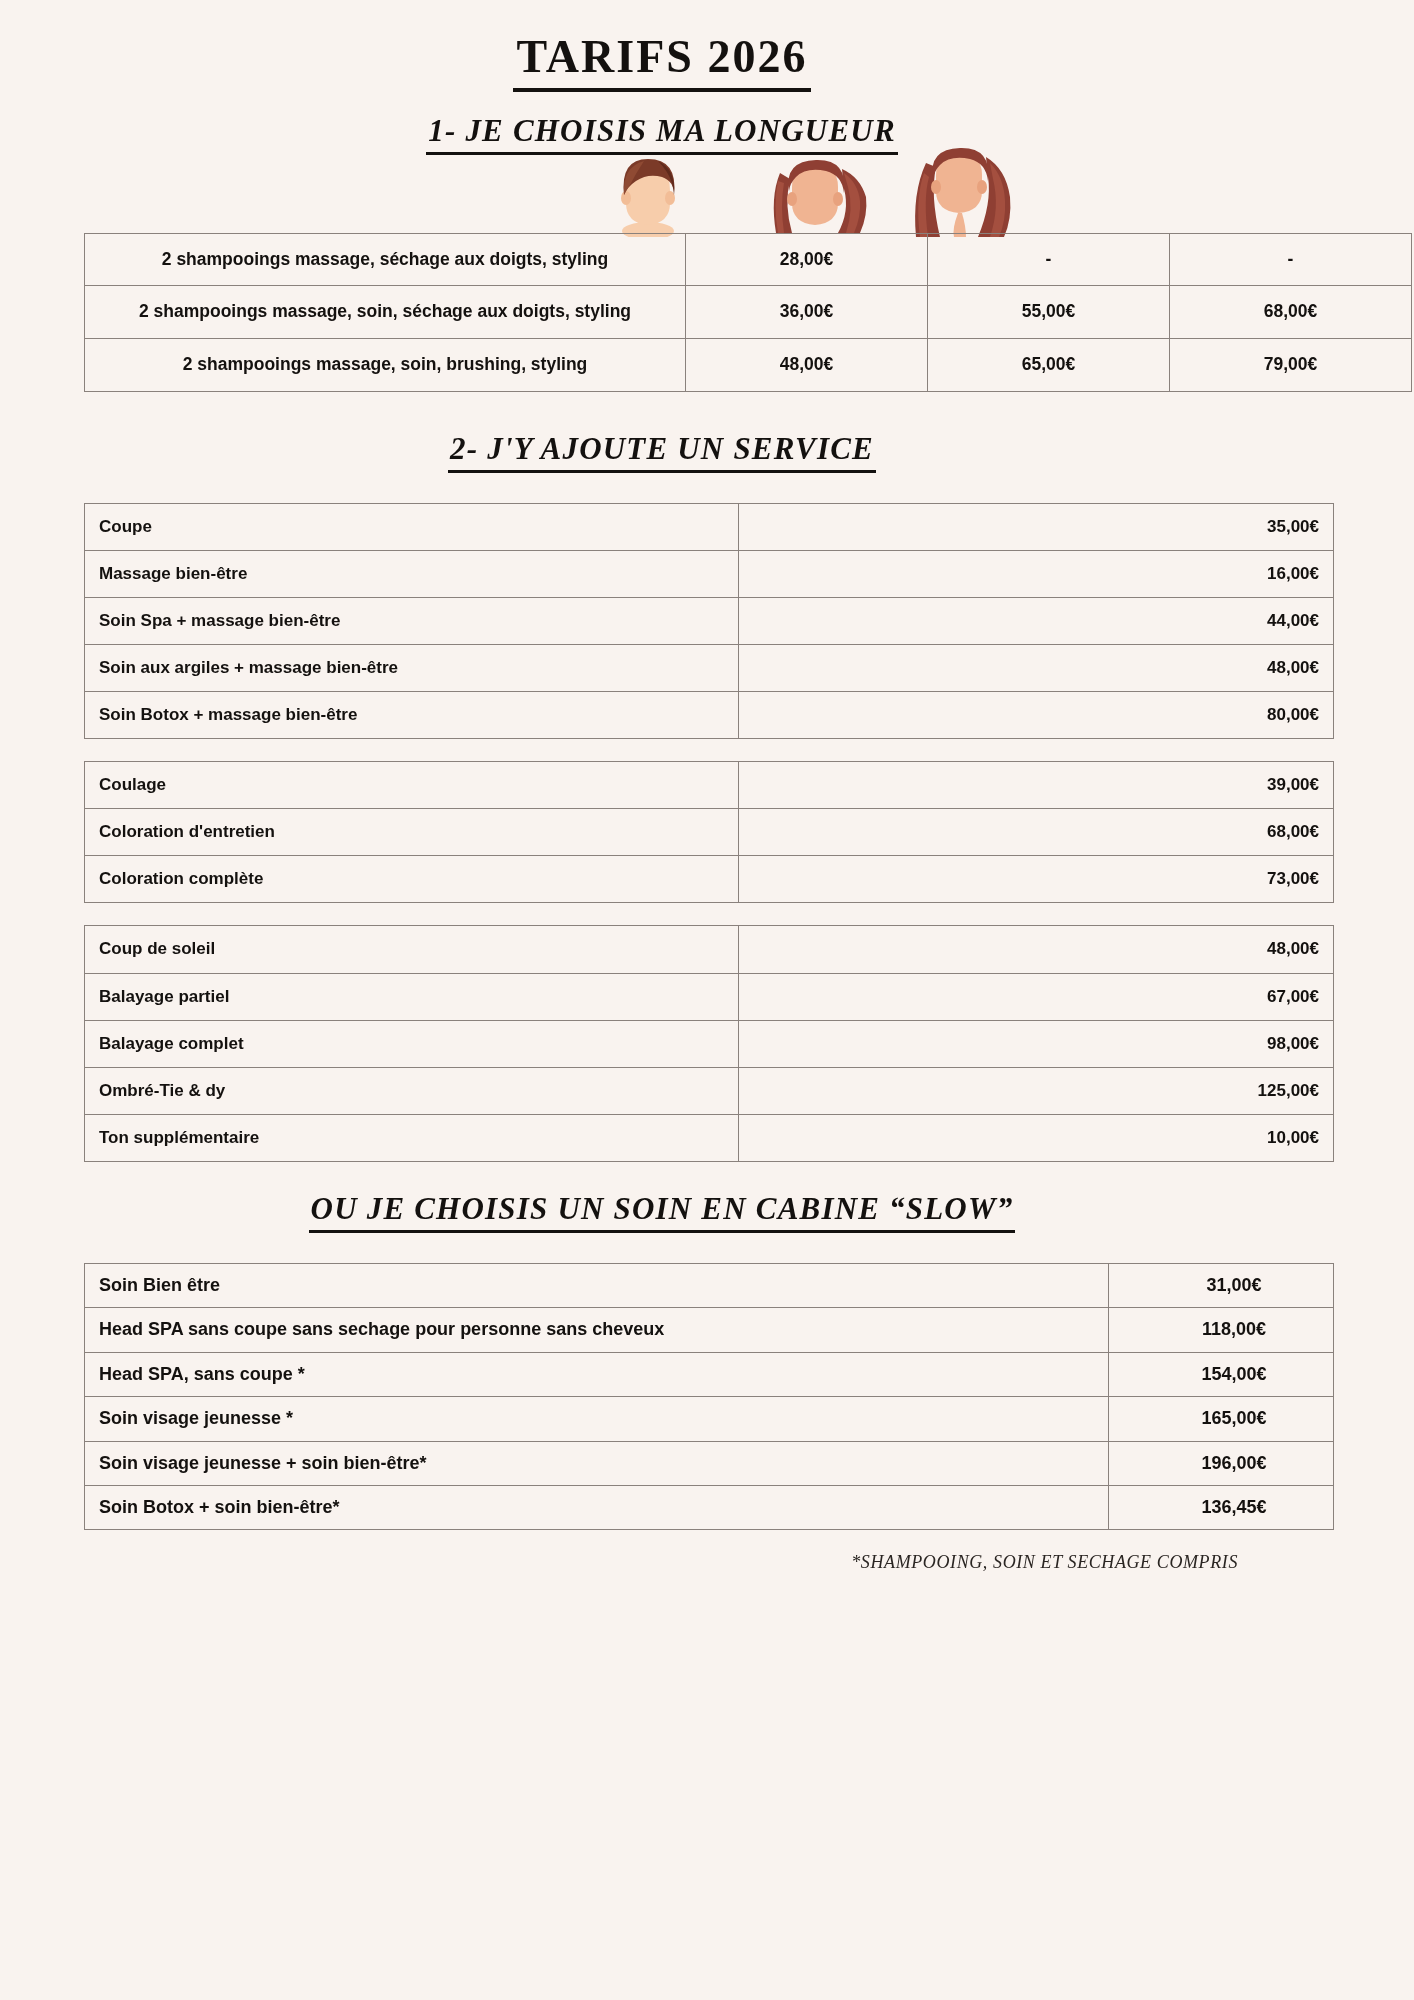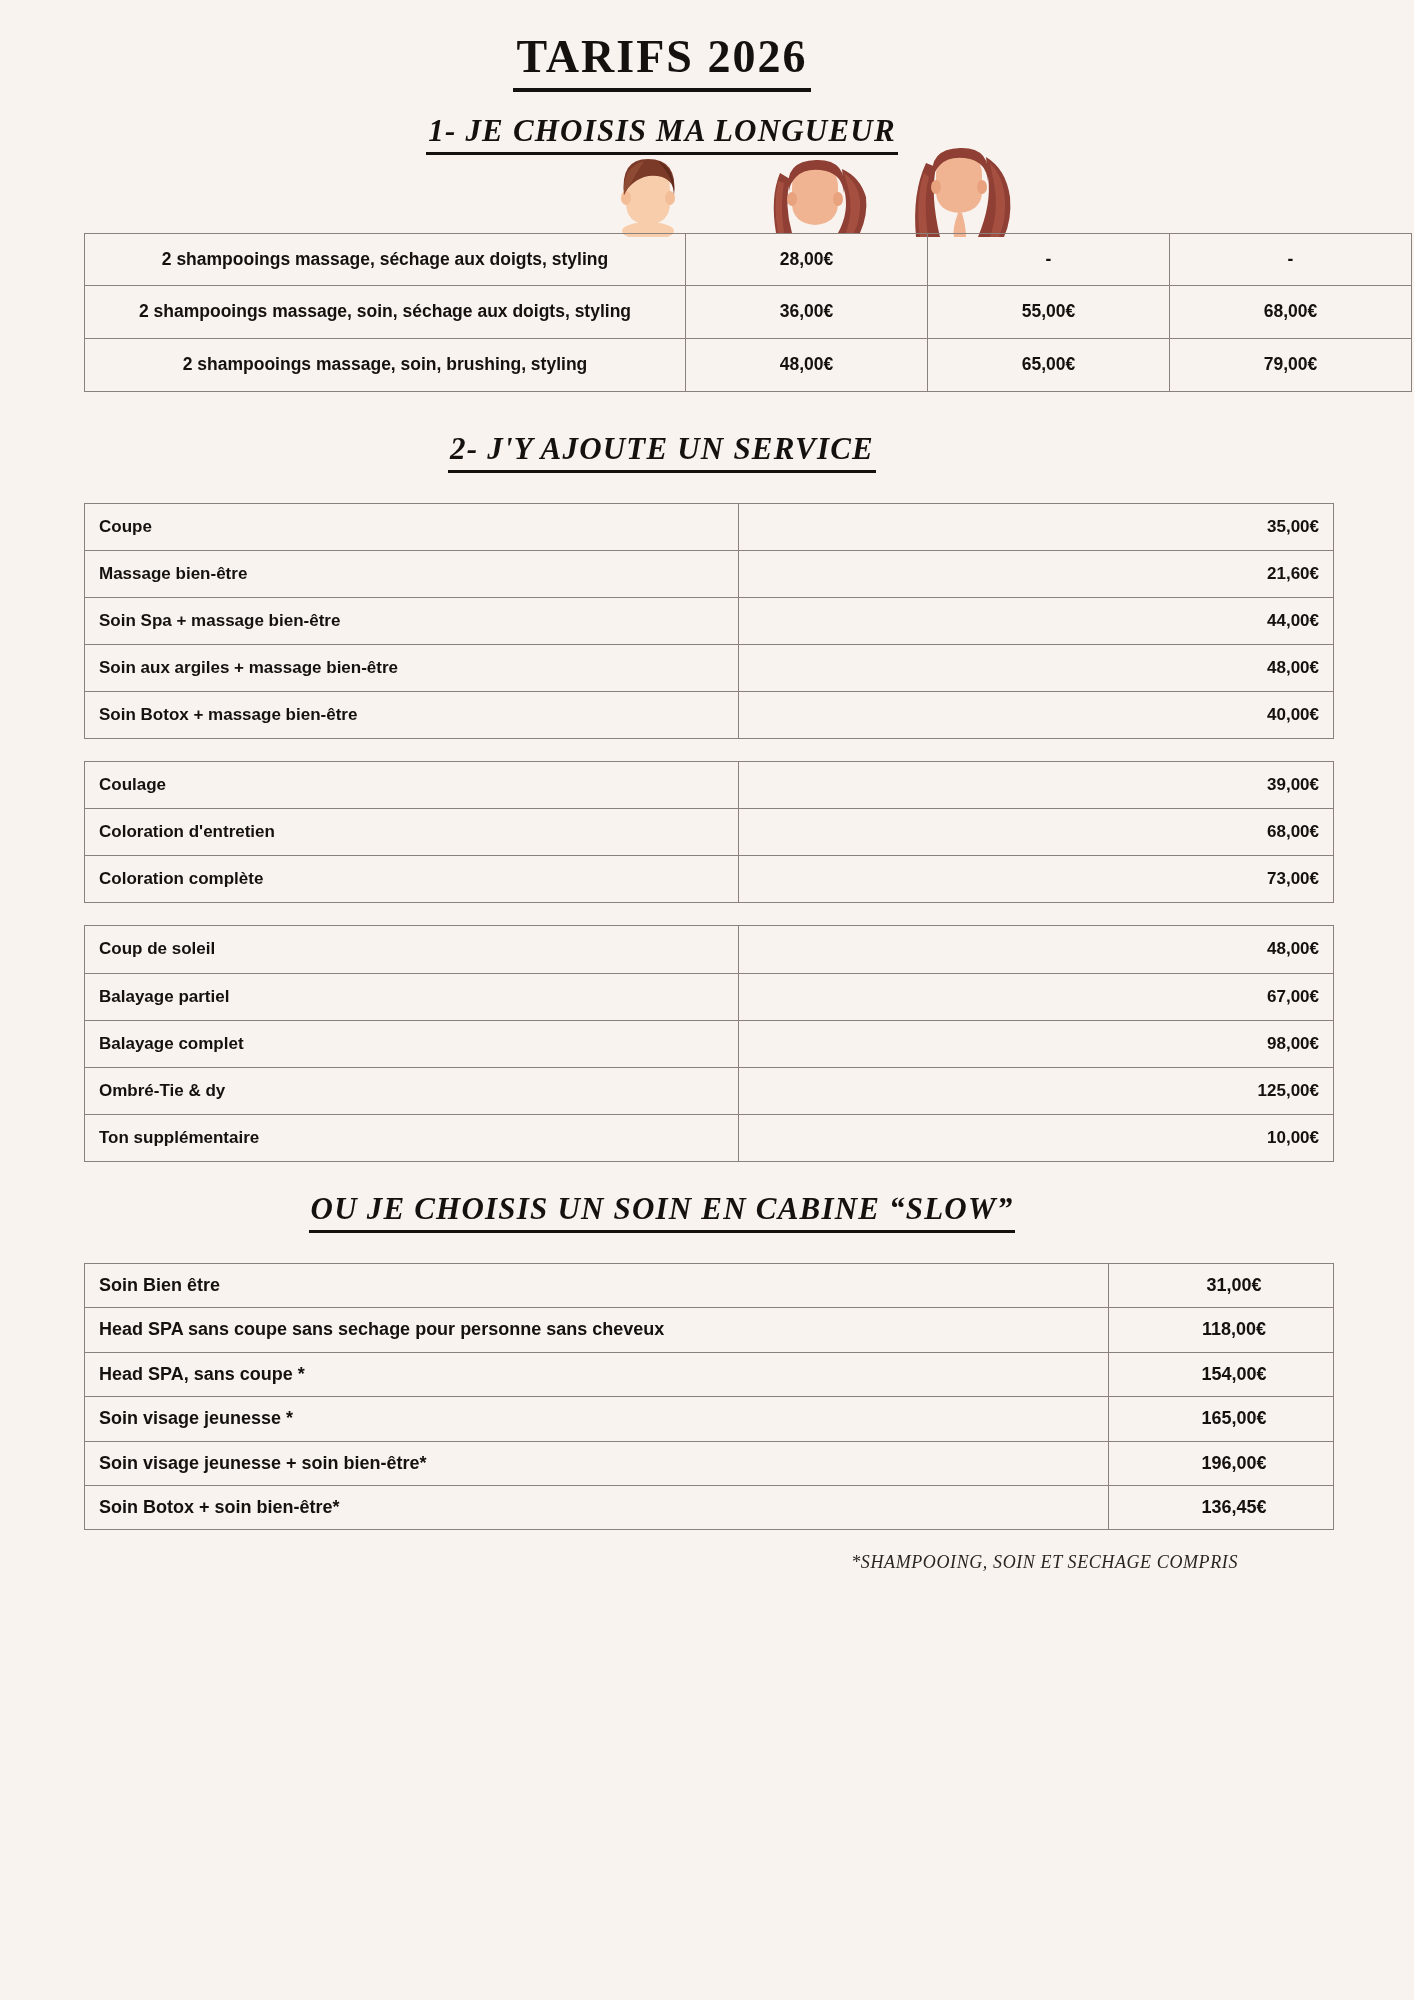--- a/index.html
+++ b/index.html
@@ -200,33 +200,33 @@
   <div class="gap-md"></div>
 
   <table class="tbl-svc">
     <tbody>
       <tr>
         <td class="lbl">Coupe</td>
         <td class="val">35,00€</td>
       </tr>
       <tr>
         <td class="lbl">Massage bien-être</td>
-        <td class="val">21,60€</td>
+        <td class="val">16,00€</td>
       </tr>
       <tr>
         <td class="lbl">Soin Spa + massage bien-être</td>
         <td class="val">44,00€</td>
       </tr>
       <tr>
         <td class="lbl">Soin aux argiles + massage bien-être</td>
         <td class="val">48,00€</td>
       </tr>
       <tr>
         <td class="lbl">Soin Botox + massage bien-être</td>
-        <td class="val">40,00€</td>
+        <td class="val">80,00€</td>
       </tr>
     </tbody>
   </table>
 
   <div class="gap-sm"></div>
 
   <table class="tbl-svc">
     <tbody>
       <tr>
         <td class="lbl">Coulage</td>

